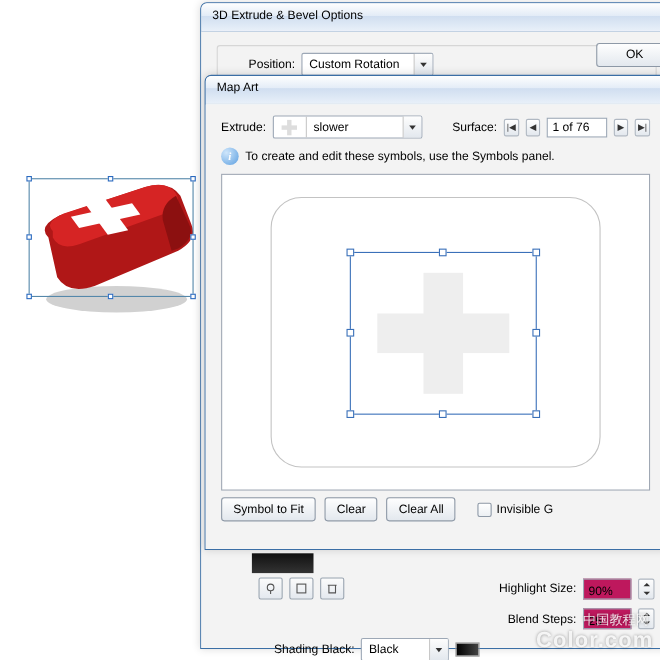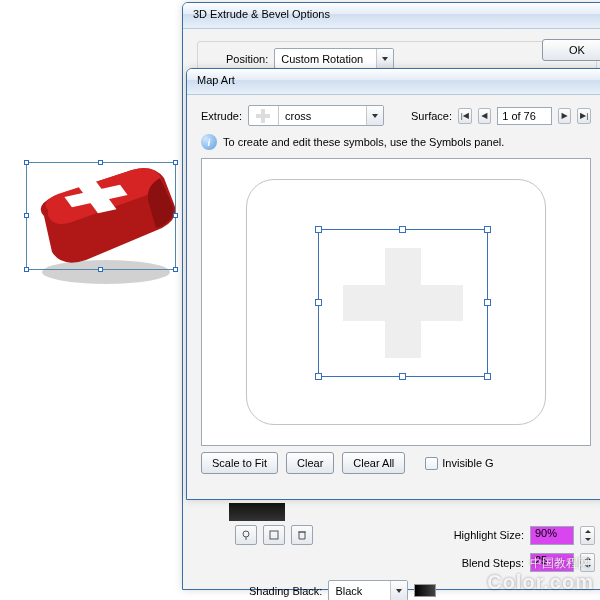--- a/index.html
+++ b/index.html
@@ -24,21 +24,21 @@
 .hdl{position:absolute;width:7px;height:7px;background:#fff;border:1px solid #3a70b9}
 .h-tl{left:-4px;top:-4px}.h-t{left:calc(50% - 4px);top:-4px}.h-tr{right:-4px;top:-4px}
 .h-l{left:-4px;top:calc(50% - 4px)}.h-r{right:-4px;top:calc(50% - 4px)}
 .h-bl{left:-4px;bottom:-4px}.h-b{left:calc(50% - 4px);bottom:-4px}.h-br{right:-4px;bottom:-4px}
 .cross{position:absolute;left:50%;top:50%;transform:translate(-50%,-50%)}
 .cross .v{position:absolute;left:-18px;top:-55px;width:36px;height:110px;background:#eee}
 .cross .h{position:absolute;left:-60px;top:-18px;width:120px;height:36px;background:#eee}
 .btn{height:22px;padding:0 10px;background:linear-gradient(#fefefe,#e3e8ee);border:1px solid #8e99a7;border-radius:3px;display:flex;align-items:center}
 .chk{display:flex;align-items:center;gap:4px}
 .chk .box{width:13px;height:13px;border:1px solid #8e99a7;background:linear-gradient(#fff,#ecf0f4);border-radius:2px}
-.field{width:44px;height:19px;border:1px solid #9da8b6;background:#d946ef;padding:0 4px;display:flex;align-items:flex-start}
+.field{width:44px;height:19px;border:1px solid #9da8b6;background:#be185d;padding:0 4px;display:flex;align-items:flex-end}
 .spin{width:15px;height:19px;background:linear-gradient(#fdfdfd,#e3e8ee);border:1px solid #b0b8c2;border-radius:2px;position:relative}
 .spin:before,.spin:after{content:"";position:absolute;left:4px;width:0;height:0;border-left:3px solid transparent;border-right:3px solid transparent}
 .spin:before{top:3px;border-bottom:3px solid #333}
 .spin:after{bottom:3px;border-top:3px solid #333}
 .smallsw{width:22px;height:13px;background:linear-gradient(90deg,#000,#444);border:1px solid #999}
 .medkit{position:absolute;left:24px;top:156px;width:160px;height:130px}
 .selrect{position:absolute;border:1px solid #58a;pointer-events:none}
 .selrect .pt{position:absolute;width:5px;height:5px;background:#fff;border:1px solid #2a6ac0}
 .watermark{position:absolute;right:6px;bottom:6px;font-family:Arial;font-weight:bold;font-size:20px;color:rgba(255,255,255,.85);text-shadow:0 0 3px rgba(0,0,0,.4);letter-spacing:1px}
 .watermark2{position:absolute;right:10px;bottom:28px;font-size:12px;color:rgba(255,255,255,.85);text-shadow:0 0 3px rgba(0,0,0,.4)}
@@ -148,21 +148,21 @@
   <div class="dlgbody" style="height:404px">
     <div class="row">
       <span class="lbl">Extrude:</span>
       <div class="combo" style="width:140px">
         <div class="swrap">
           <svg width="18" height="18">
               <rect x="7" y="2" width="4" height="14" fill="#ddd"></rect>
               <rect x="2" y="7" width="14" height="4" fill="#ddd"></rect>
             </svg>
         </div>
-        <span class="txt">cross</span>
+        <span class="txt">slower</span>
         <div class="dd">
             <div class="tri"></div>
           </div>
       </div>
       <div style="width:16px"></div>
       <span class="lbl">Surface:</span>
       <div class="navbtn">
           <span class="arrow-first">|◀</span>
         </div>
       <div class="navbtn">
@@ -194,21 +194,21 @@
           <div class="hdl h-tr"></div>
         <div class="hdl h-l"></div>
           <div class="hdl h-r"></div>
         <div class="hdl h-bl"></div>
           <div class="hdl h-b"></div>
           <div class="hdl h-br"></div>
       </div>
     </div>
     <div class="row" style="margin-top:4px;gap:8px">
       <div class="btn">
-          <span>Scale to Fit</span>
+          <span>Symbol to Fit</span>
         </div>
       <div class="btn">
           <span>Clear</span>
         </div>
       <div class="btn">
           <span>Clear All</span>
         </div>
       <div style="width:4px"></div>
       <div class="chk">
           <div class="box"></div>

